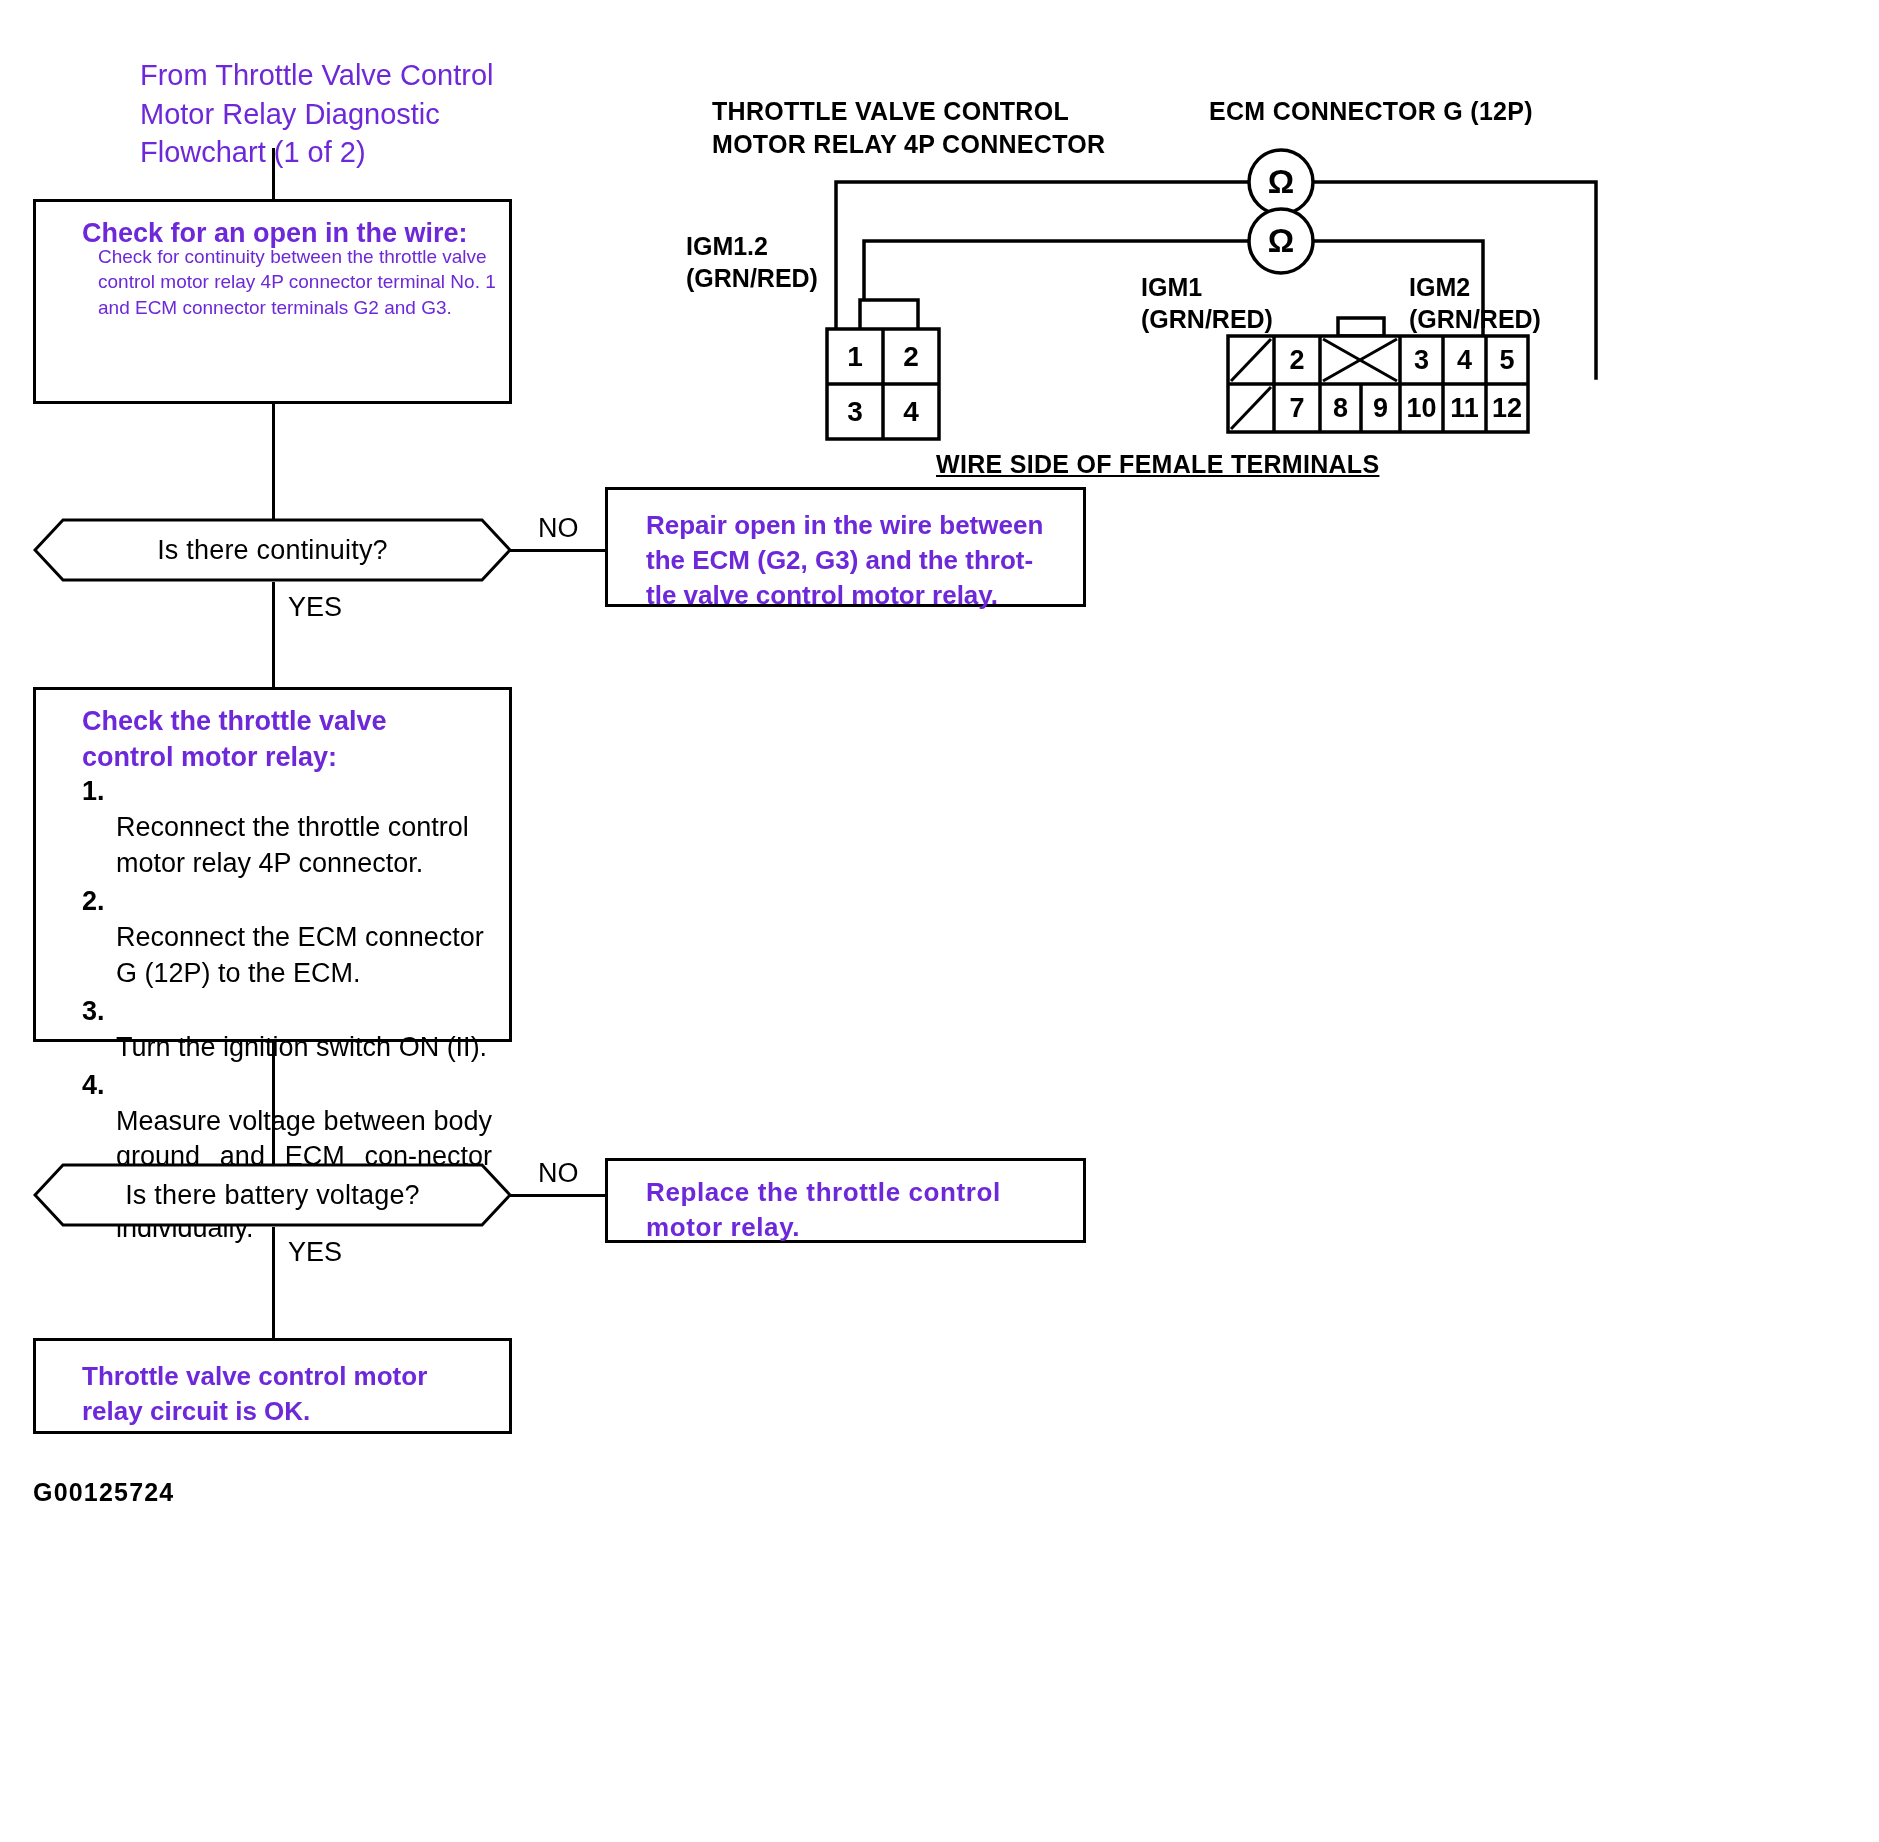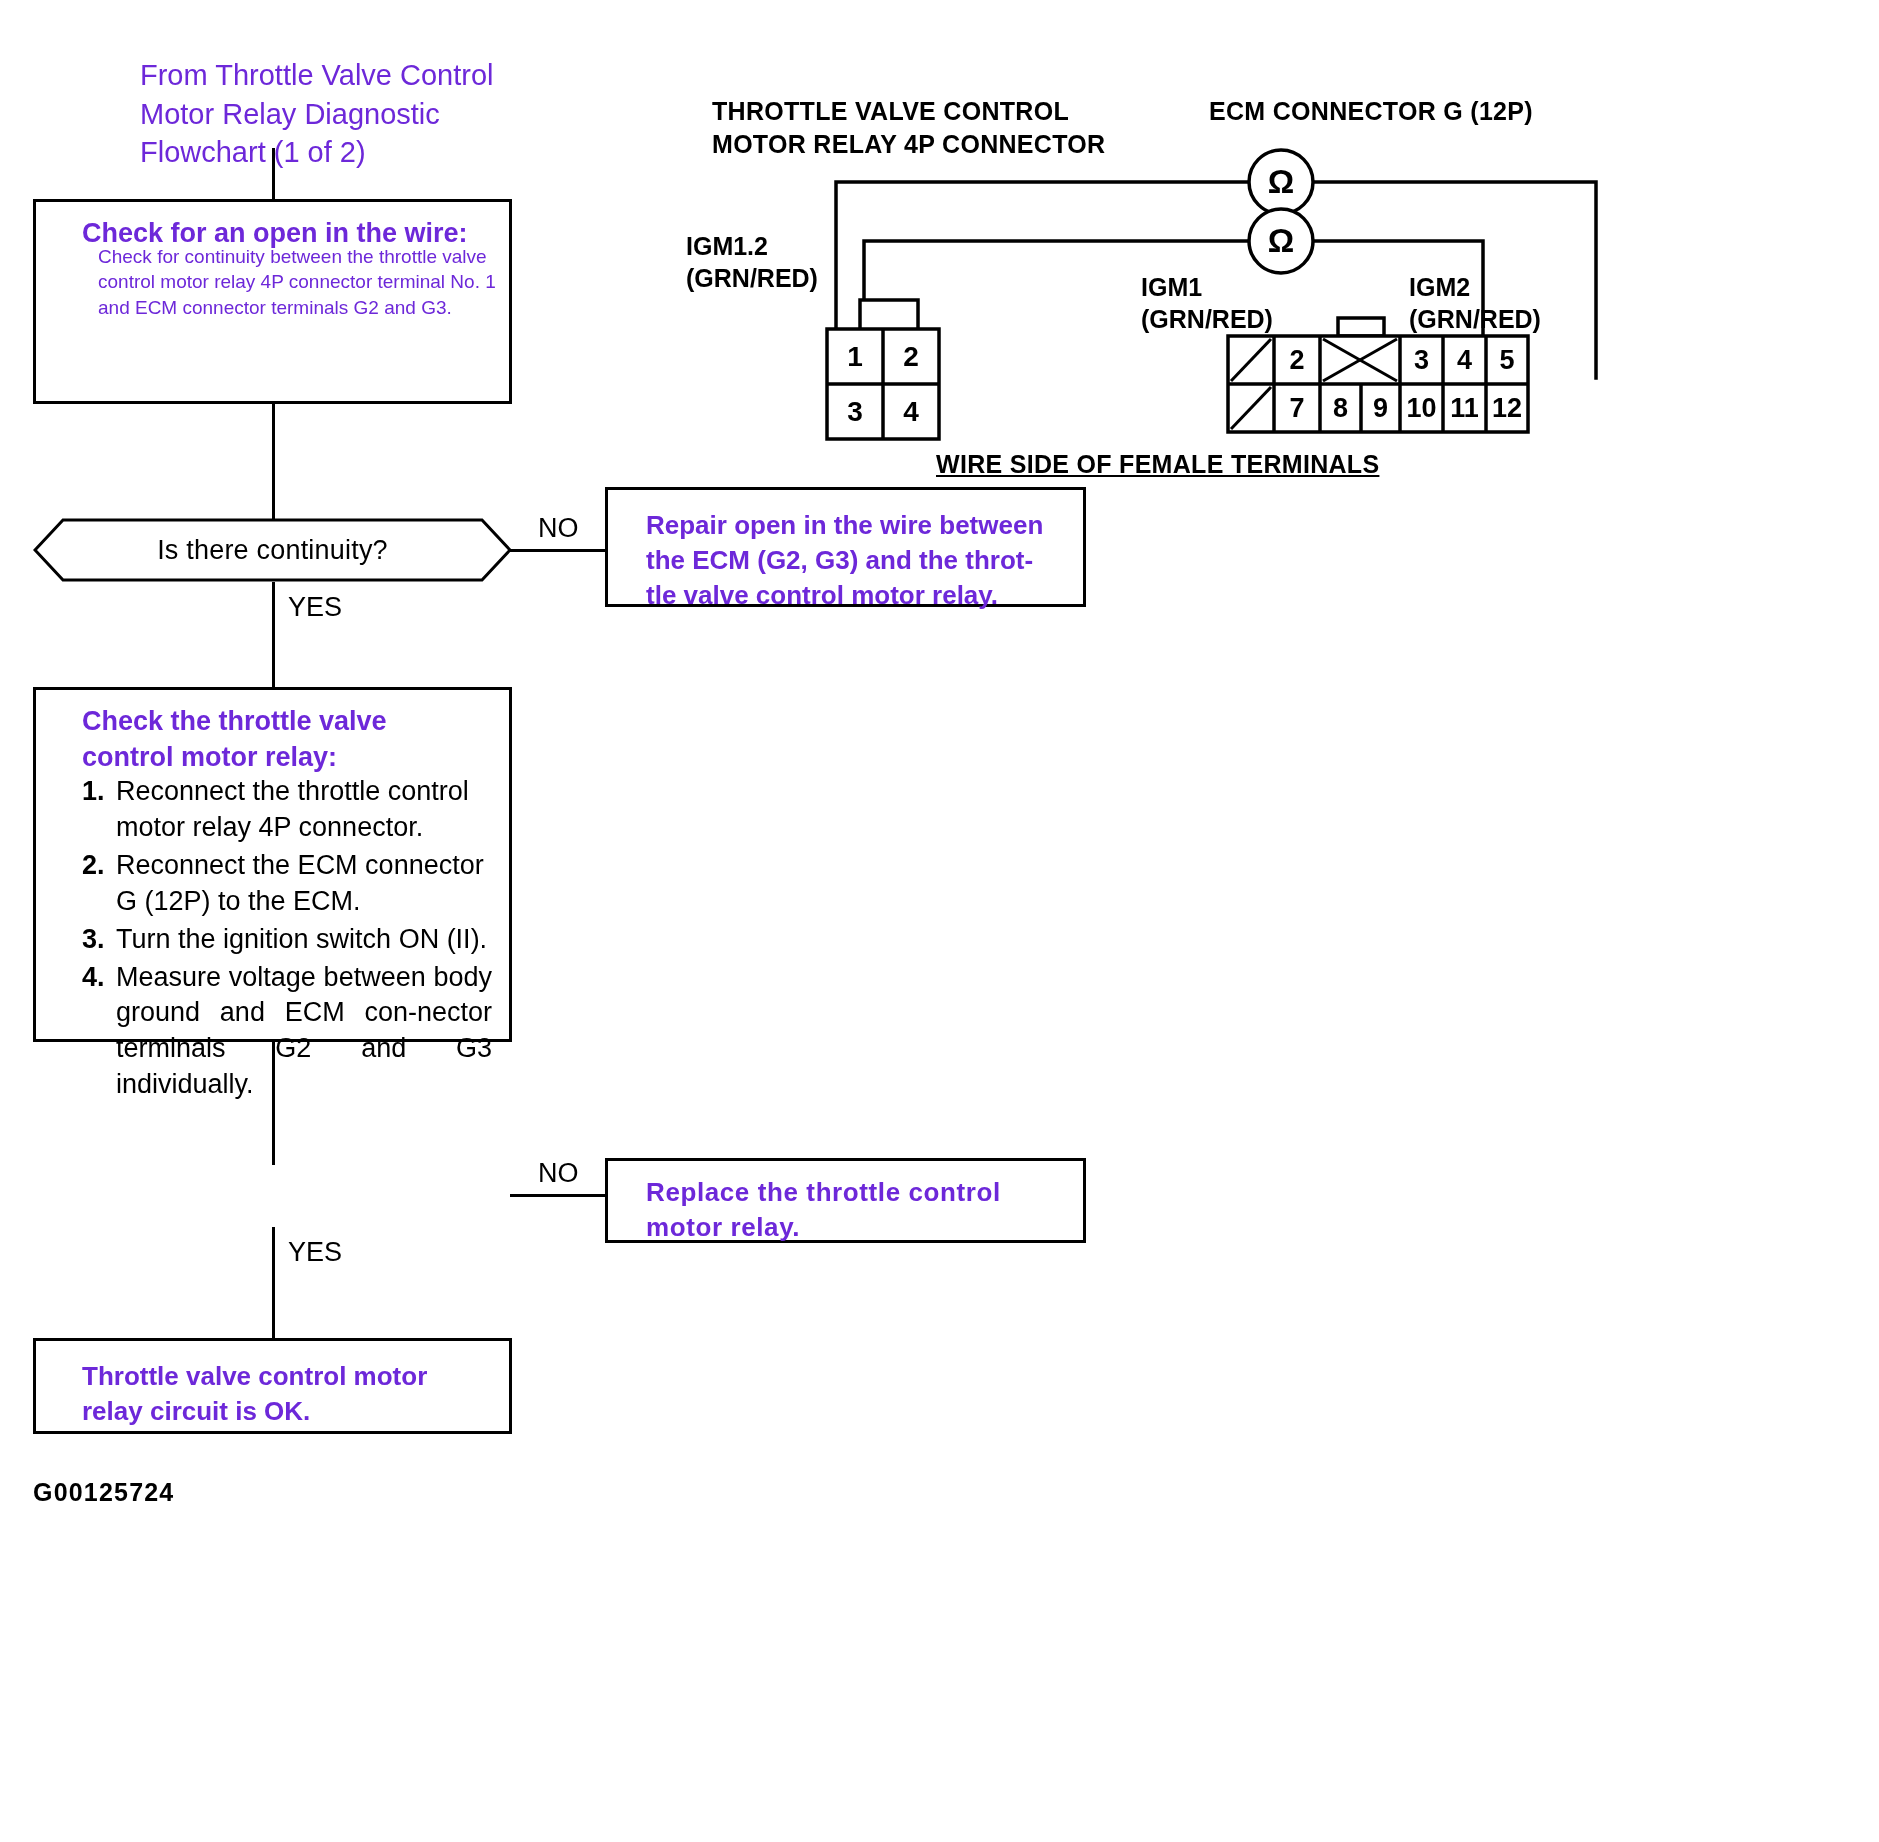--- a/index.html
+++ b/index.html
@@ -80,21 +80,21 @@
   
   .listrow {
     display: flex;
     align-items: flex-start;
   }
   .listnum {
     width: 34px;
     flex: 0 0 34px;
     font-weight: 700;
   }
-  .listtxt { flex: 1 1 auto; }
+  .listtxt { flex: 1 1 auto; margin-top: 36px; }
 
   
   .conn-svg { position: absolute; left: 0; top: 0; overflow: visible; }
 
   .cell-num {
     position: absolute;
     display: flex;
     align-items: center;
     justify-content: center;
     font-weight: 700;
@@ -189,20 +189,26 @@
         <div class="listrow" style="margin-top:2px;">
           <span class="listnum">4.</span>
           <span class="listtxt" style="text-align:justify; text-align-last:left;">Measure voltage between body ground and ECM con-nector terminals G2 and G3 individually.</span>
         </div>
       </div>
     </div>
   </div>
 
   <div class="vline" style="left:272px; top:1042px; height:123px;"></div>
 
+  <div class="hex" style="left:33px; top:1163px; width:479px; height:64px;">
+    <svg width="479" height="64" viewBox="0 0 479 64">
+      <polygon points="30,2 449,2 477,32 449,62 30,62 2,32" fill="#ffffff" stroke="#000000" stroke-width="3"></polygon>
+    </svg>
+    <div class="hex-label">Is there battery voltage?</div>
+  </div>
 
   <div class="hline" style="left:510px; top:1194px; width:98px;"></div>
   <div class="branch-lbl" style="left:538px; top:1158px;">NO</div>
 
   <div class="vline" style="left:272px; top:1227px; height:112px;"></div>
   <div class="branch-lbl" style="left:288px; top:1237px;">YES</div>
 
   <div class="box" style="left:33px; top:1338px; width:479px; height:96px;">
     <div class="box-inner">
       <div class="txt bold" style="left:46px; top:18px; width:400px; font-size:26px; line-height:1.34;">Throttle valve control motor relay circuit is OK.</div>

